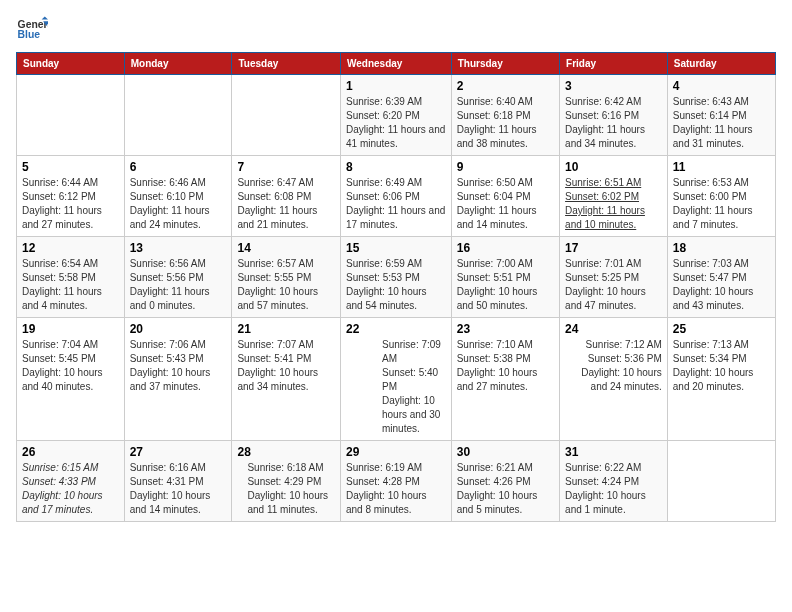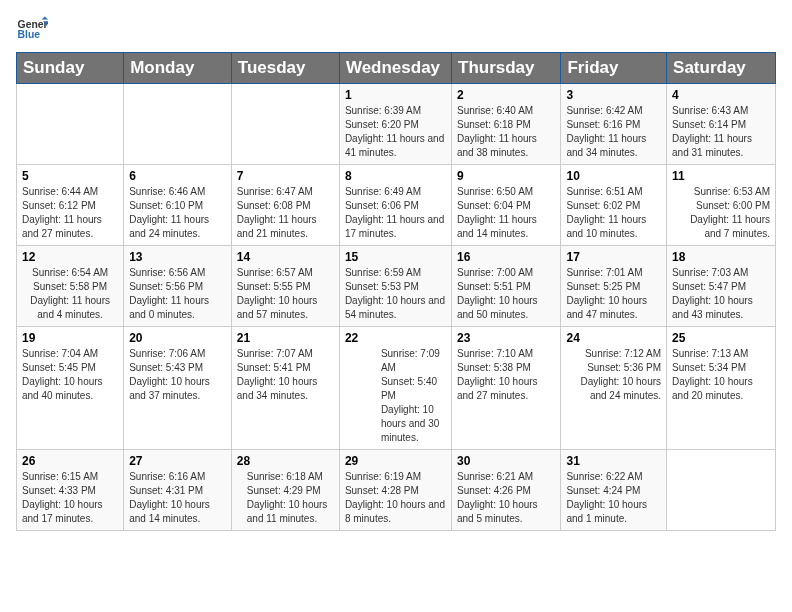--- a/index.html
+++ b/index.html
@@ -35,25 +35,25 @@
     .subtitle {
       font-size: 14px;
       color: #444;
     }
     table {
       width: 100%;
       border-collapse: collapse;
       font-size: 10.5px;
     }
     thead th {
-      background-color: #737373;
+      background-color: #b91c1c;
       color: #fff;
       text-align: left;
       padding: 5px 6px;
-      font-size: 17px;
+      font-size: 10px;
       font-weight: bold;
       border: 1px solid #1a5a9a;
     }
     tbody td {
       border: 1px solid #ccc;
       vertical-align: top;
       padding: 4px 5px;
       width: 113px;
       min-height: 80px;
     }
@@ -158,35 +158,35 @@
 Daylight: 11 hours and 17 minutes.</div>
         </td>
         <td>
           <span class="day-num">9</span>
           <div class="day-info" style="white-space: pre-line;">Sunrise: 6:50 AM
 Sunset: 6:04 PM
 Daylight: 11 hours and 14 minutes.</div>
         </td>
         <td>
           <span class="day-num">10</span>
-          <div class="day-info" style="white-space: pre-line;">Sunrise: 6:51 AM
+          <div class="day-info" style="white-space: pre-line; text-decoration: underline;">Sunrise: 6:51 AM
 Sunset: 6:02 PM
 Daylight: 11 hours and 10 minutes.</div>
         </td>
         <td>
           <span class="day-num">11</span>
-          <div class="day-info" style="white-space: pre-line; text-align: right;">Sunrise: 6:53 AM
+          <div class="day-info" style="white-space: pre-line;">Sunrise: 6:53 AM
 Sunset: 6:00 PM
 Daylight: 11 hours and 7 minutes.</div>
         </td>
       </tr>
       <tr>
         <td>
           <span class="day-num">12</span>
-          <div class="day-info" style="white-space: pre-line; text-align: center;">Sunrise: 6:54 AM
+          <div class="day-info" style="white-space: pre-line;">Sunrise: 6:54 AM
 Sunset: 5:58 PM
 Daylight: 11 hours and 4 minutes.</div>
         </td>
         <td>
           <span class="day-num">13</span>
           <div class="day-info" style="white-space: pre-line;">Sunrise: 6:56 AM
 Sunset: 5:56 PM
 Daylight: 11 hours and 0 minutes.</div>
         </td>
         <td>
@@ -260,21 +260,21 @@
         <td>
           <span class="day-num">25</span>
           <div class="day-info" style="white-space: pre-line;">Sunrise: 7:13 AM
 Sunset: 5:34 PM
 Daylight: 10 hours and 20 minutes.</div>
         </td>
       </tr>
       <tr>
         <td>
           <span class="day-num">26</span>
-          <div class="day-info" style="white-space: pre-line;">Sunrise: 6:15 AM
+          <div class="day-info" style="white-space: pre-line; font-style: italic;">Sunrise: 6:15 AM
 Sunset: 4:33 PM
 Daylight: 10 hours and 17 minutes.</div>
         </td>
         <td>
           <span class="day-num">27</span>
           <div class="day-info" style="white-space: pre-line;">Sunrise: 6:16 AM
 Sunset: 4:31 PM
 Daylight: 10 hours and 14 minutes.</div>
         </td>
         <td>

